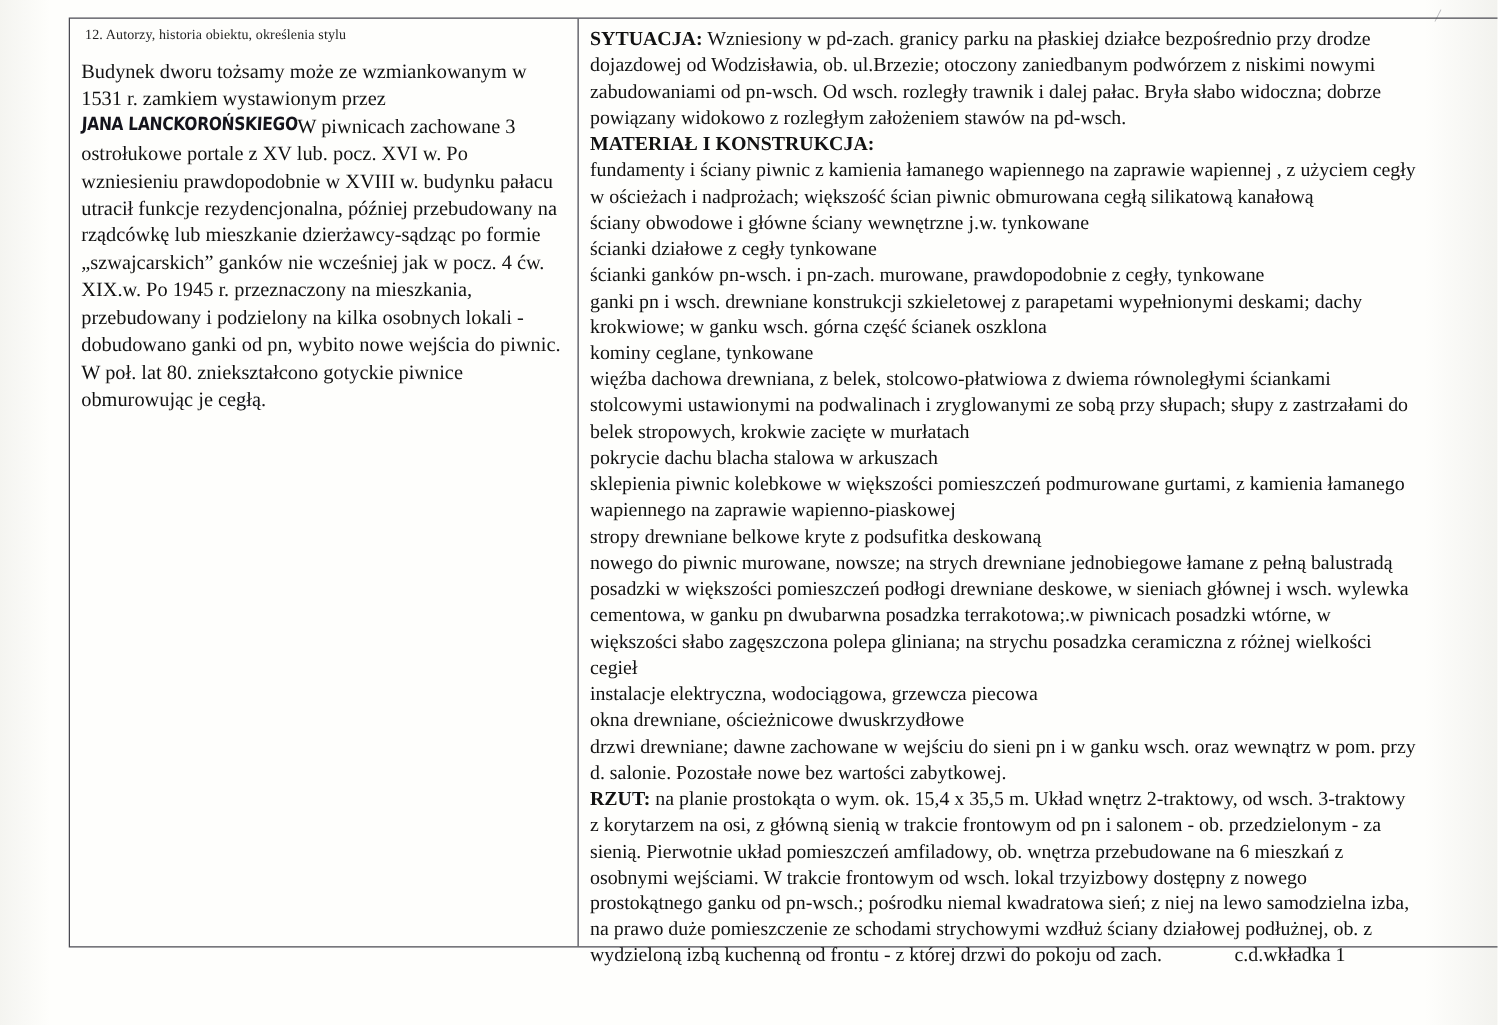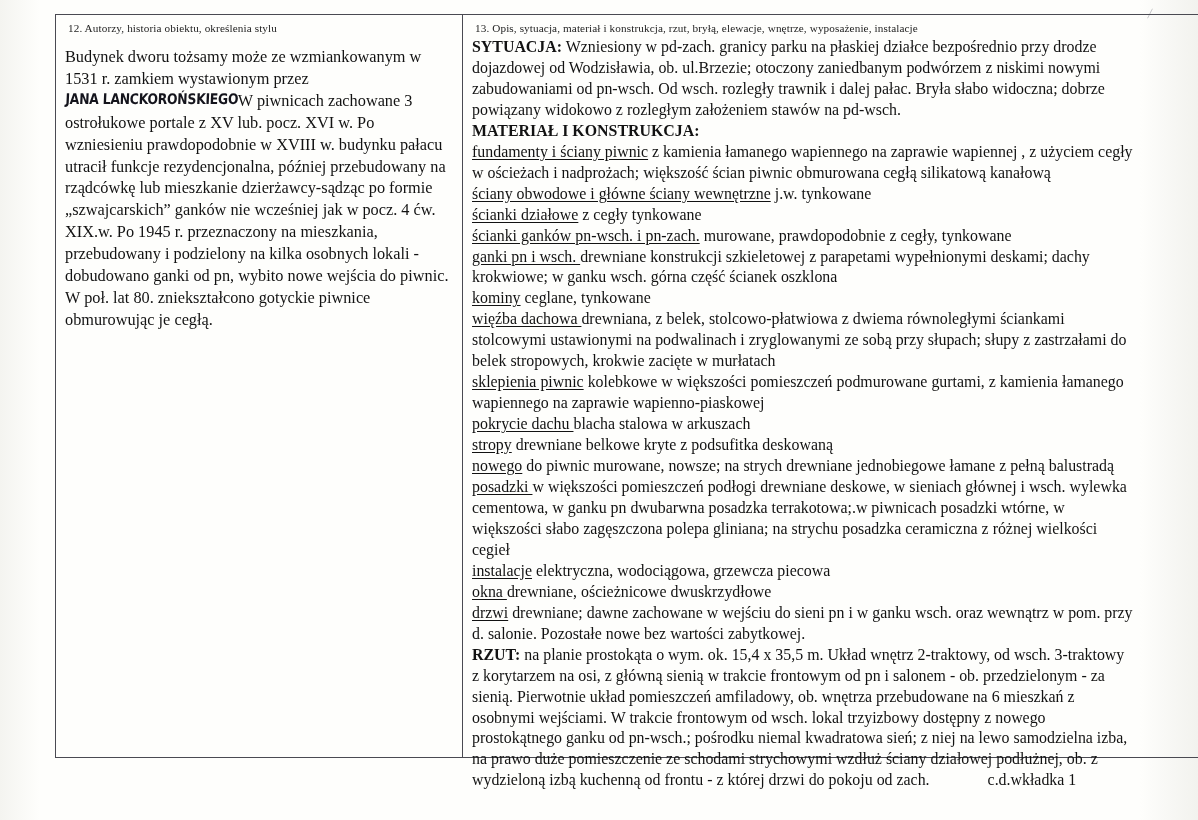--- a/index.html
+++ b/index.html
@@ -86,21 +86,20 @@
     text-align: left;
   }
   .para + .para {
     margin-top: 0;
   }
   .para.spaced {
     margin-top: 19px;
   }
 
   .u {
-    text-decoration: underline;
     text-underline-offset: 1.5px;
   }
   .b {
     font-weight: bold;
   }
 
   
   .handwritten {
     font-family: "DejaVu Sans", sans-serif;
     font-weight: bold;
@@ -153,38 +152,37 @@
     <div class="col col-left">
       <div class="field-caption">12. Autorzy, historia obiektu, określenia stylu</div>
 
       <div class="field-body">
         <p class="para"><span>Budynek  dworu tożsamy może ze wzmiankowanym w 1531 r. zamkiem wystawionym przez </span><span class="handwritten">JANA  LANCKOROŃSKIEGO</span><span>W piwnicach zachowane 3 ostrołukowe portale z XV lub. pocz. XVI w. Po wzniesieniu prawdopodobnie w XVIII w. budynku pałacu utracił funkcje rezydencjonalna, później przebudowany na  rządcówkę lub mieszkanie dzierżawcy-sądząc po formie „szwajcarskich” ganków nie wcześniej jak w pocz. 4 ćw. XIX.w.  Po 1945 r. przeznaczony na mieszkania, przebudowany i podzielony na kilka osobnych lokali - dobudowano ganki od pn, wybito nowe wejścia do piwnic. W poł. lat 80. zniekształcono gotyckie piwnice obmurowując je cegłą.</span></p>
 
       </div>
     </div>
 
     <div class="col col-right">
-      <div class="field-caption">13. Opis, sytuacja, materiał i konstrukcja, rzut, bryłą, elewacje, wnętrze, wyposażenie,  instalacje</div>
 
       <div class="field-body">
 
         <p class="para"><span class="b">SYTUACJA:</span><span> Wzniesiony w pd-zach.   granicy parku na płaskiej działce bezpośrednio przy drodze dojazdowej od Wodzisławia, ob. ul.Brzezie; otoczony zaniedbanym  podwórzem z niskimi nowymi zabudowaniami od pn-wsch. Od wsch. rozległy trawnik i dalej pałac. Bryła słabo widoczna; dobrze powiązany widokowo z rozległym założeniem stawów na pd-wsch.</span></p>
 
         <p class="para b">MATERIAŁ I KONSTRUKCJA:</p>
 
         <div>
           <p class="entry"><span class="u">fundamenty i ściany piwnic</span><span> z kamienia łamanego wapiennego na zaprawie wapiennej , z użyciem cegły w ościeżach i nadprożach; większość ścian piwnic obmurowana cegłą silikatową kanałową</span></p>
           <p class="entry"><span class="u">ściany obwodowe i główne ściany wewnętrzne</span><span>  j.w. tynkowane</span></p>
           <p class="entry"><span class="u">ścianki działowe</span><span> z cegły tynkowane</span></p>
           <p class="entry"><span class="u">ścianki ganków pn-wsch. i pn-zach.</span><span> murowane, prawdopodobnie z cegły, tynkowane</span></p>
           <p class="entry"><span class="u">ganki pn i wsch. </span><span> drewniane konstrukcji szkieletowej z parapetami wypełnionymi deskami;  dachy krokwiowe; w ganku wsch. górna część ścianek oszklona</span></p>
           <p class="entry"><span class="u">kominy</span><span> ceglane, tynkowane</span></p>
           <p class="entry"><span class="u">więźba dachowa </span><span>drewniana, z belek, stolcowo-płatwiowa z dwiema równoległymi  ściankami stolcowymi ustawionymi na podwalinach i  zryglowanymi ze sobą przy słupach;  słupy z zastrzałami do belek stropowych, krokwie zacięte w murłatach</span></p>
+          <p class="entry"><span class="u">pokrycie dachu </span><span> blacha stalowa w arkuszach</span></p>
           <p class="entry"><span class="u">sklepienia piwnic</span><span> kolebkowe w większości pomieszczeń podmurowane gurtami, z kamienia łamanego wapiennego na zaprawie wapienno-piaskowej</span></p>
-          <p class="entry"><span class="u">pokrycie dachu </span><span> blacha stalowa w arkuszach</span></p>
           <p class="entry"><span class="u">stropy</span><span> drewniane belkowe kryte z podsufitka deskowaną</span></p>
           <p class="entry"><span class="u">nowego</span><span>  do piwnic murowane, nowsze; na strych drewniane jednobiegowe łamane z pełną balustradą</span></p>
           <p class="entry"><span class="u">posadzki </span><span>  w większości pomieszczeń podłogi drewniane deskowe, w sieniach głównej i wsch. wylewka cementowa, w ganku pn dwubarwna posadzka terrakotowa;.w piwnicach posadzki wtórne, w większości słabo zagęszczona polepa gliniana; na strychu posadzka ceramiczna z różnej wielkości cegieł</span></p>
           <p class="entry"><span class="u">instalacje</span><span> elektryczna, wodociągowa,  grzewcza piecowa</span></p>
           <p class="entry"><span class="u">okna </span><span> drewniane, ościeżnicowe dwuskrzydłowe</span></p>
           <p class="entry"><span class="u">drzwi</span><span> drewniane; dawne zachowane w wejściu do sieni pn  i w ganku wsch. oraz wewnątrz w pom. przy d. salonie. Pozostałe nowe bez wartości zabytkowej.</span></p>
         </div>
 
         <p class="para"><span class="b">RZUT:</span><span> na planie  prostokąta o wym. ok. 15,4 x 35,5 m. Układ wnętrz 2-traktowy, od wsch. 3-traktowy z korytarzem na osi,  z główną sienią w trakcie frontowym od pn i salonem - ob. przedzielonym - za sienią.  Pierwotnie układ pomieszczeń amfiladowy, ob. wnętrza przebudowane na 6 mieszkań z osobnymi wejściami. W trakcie frontowym od wsch. lokal trzyizbowy dostępny z nowego prostokątnego ganku od pn-wsch.; pośrodku niemal kwadratowa sień; z niej na lewo samodzielna izba, na prawo duże pomieszczenie  ze schodami strychowymi wzdłuż ściany działowej podłużnej, ob. z wydzieloną izbą kuchenną  od frontu - z której drzwi do pokoju od zach.</span><span class="tail-note">c.d.wkładka 1</span></p>
 

